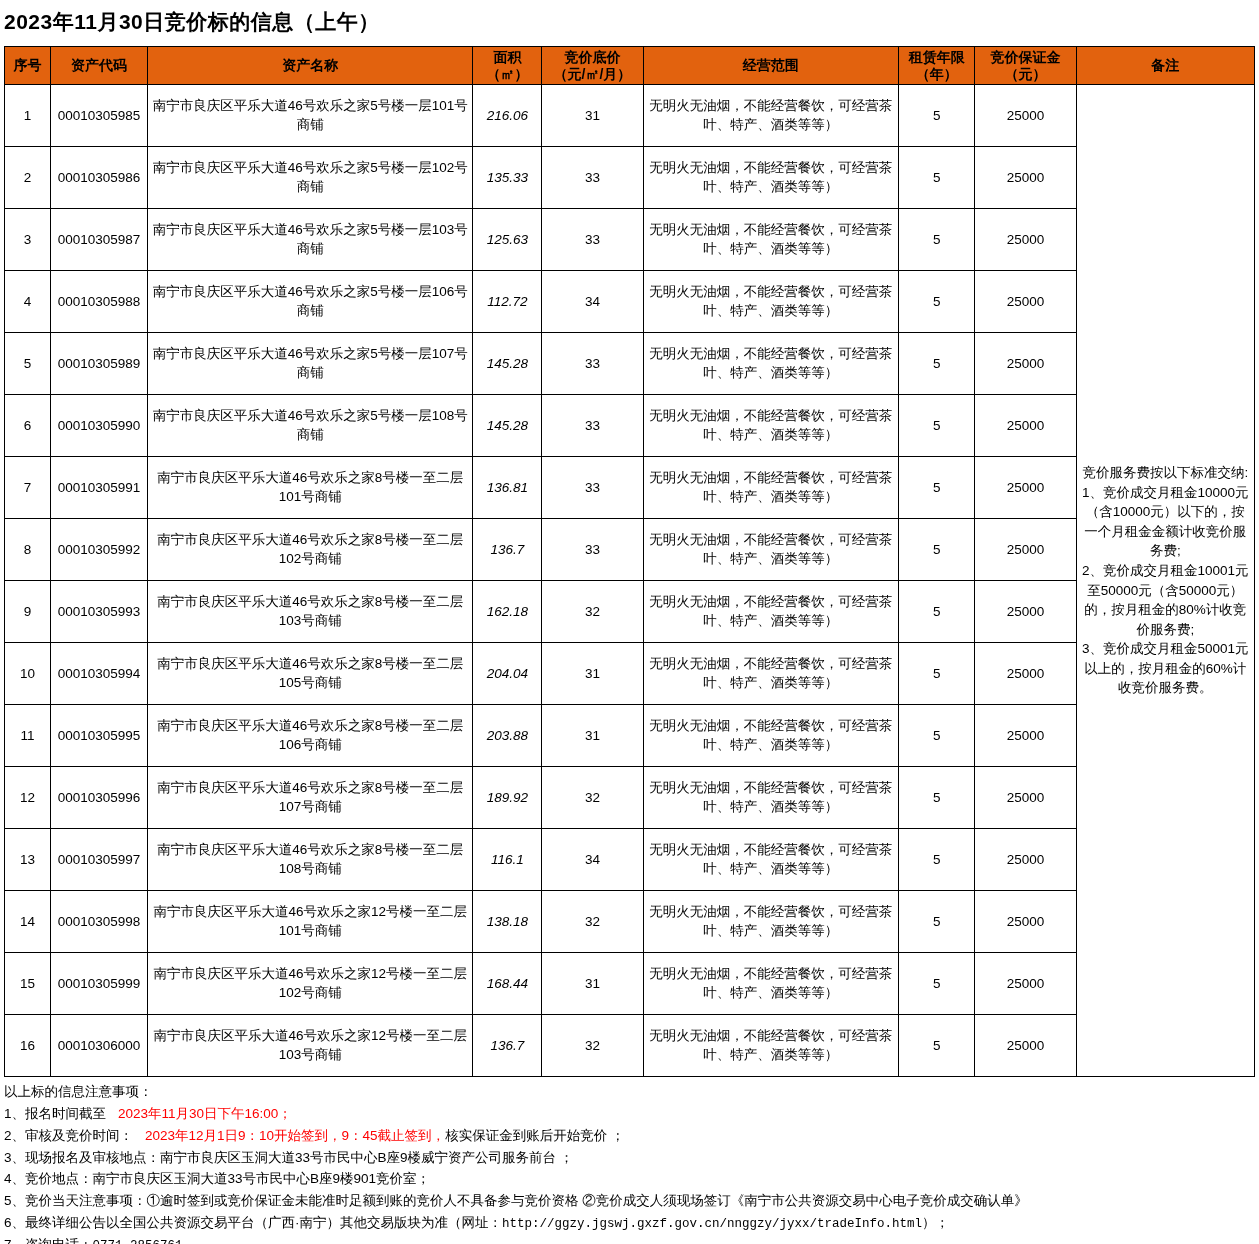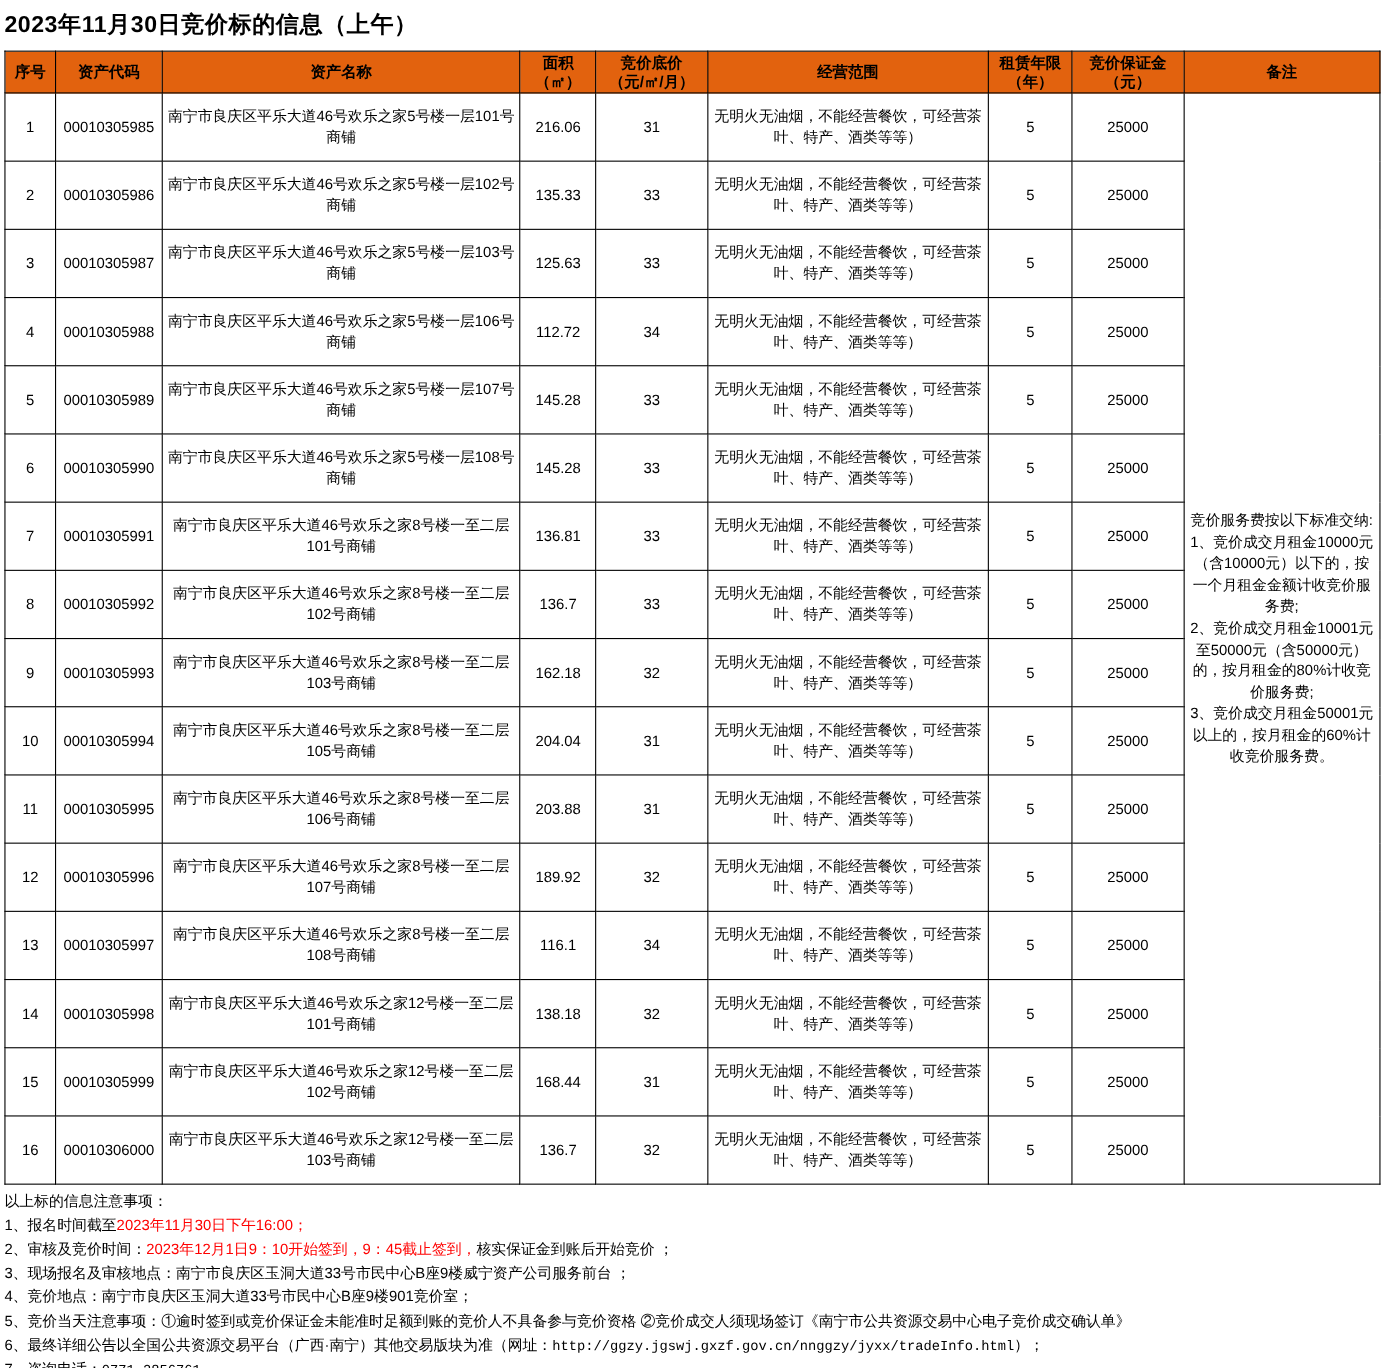--- a/index.html
+++ b/index.html
@@ -48,21 +48,21 @@
     line-height: 1.15;
   }
   td.idx { width: 44px; }
   td.code { width: 93px; font-size: 13px; margin-left: 23px; }
   td.name {
     width: 312px;
     font-size: 14px;
     line-height: 1.35;
     padding: 4px 6px;
   }
-  td.area { width: 66px; font-size: 14px; }
+  td.area { width: 66px; font-size: 14px; font-style: italic; }
   td.price { width: 97px; font-size: 14px; }
   td.scope {
     width: 245px;
     text-align: left;
     padding: 4px 8px;
     font-size: 14px;
     line-height: 1.35;
   }
   td.years { width: 73px; font-size: 14px; }
   td.deposit { width: 97px; font-size: 14px; }
@@ -76,21 +76,21 @@
     white-space: pre-line;
   }
   tbody tr { height: 62px; }
   .notes {
     width: 1251px;
     margin: 4px auto 0 auto;
     font-size: 13.5px;
     line-height: 1.62;
   }
   .notes div { white-space: pre-wrap; }
-  .red { color: #FF0000; }
+  .red { color: #FF0000; margin-left: 12px; }
   .mono { font-family: "Liberation Mono", monospace; font-size: 12.5px; }
 </style>
 </head>
 <body>
 
 <div class="page">
 
   <div class="doc-title">2023年11月30日竞价标的信息（上午）</div>
 
   <table class="main">

